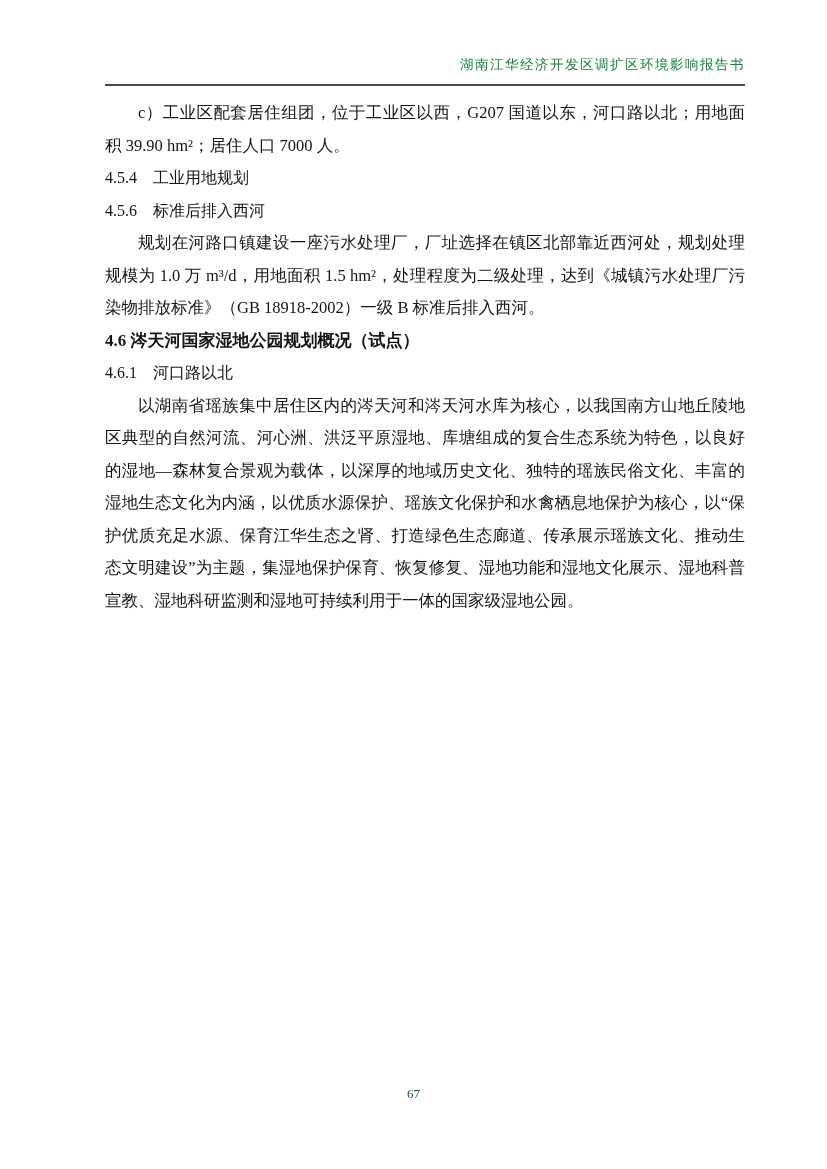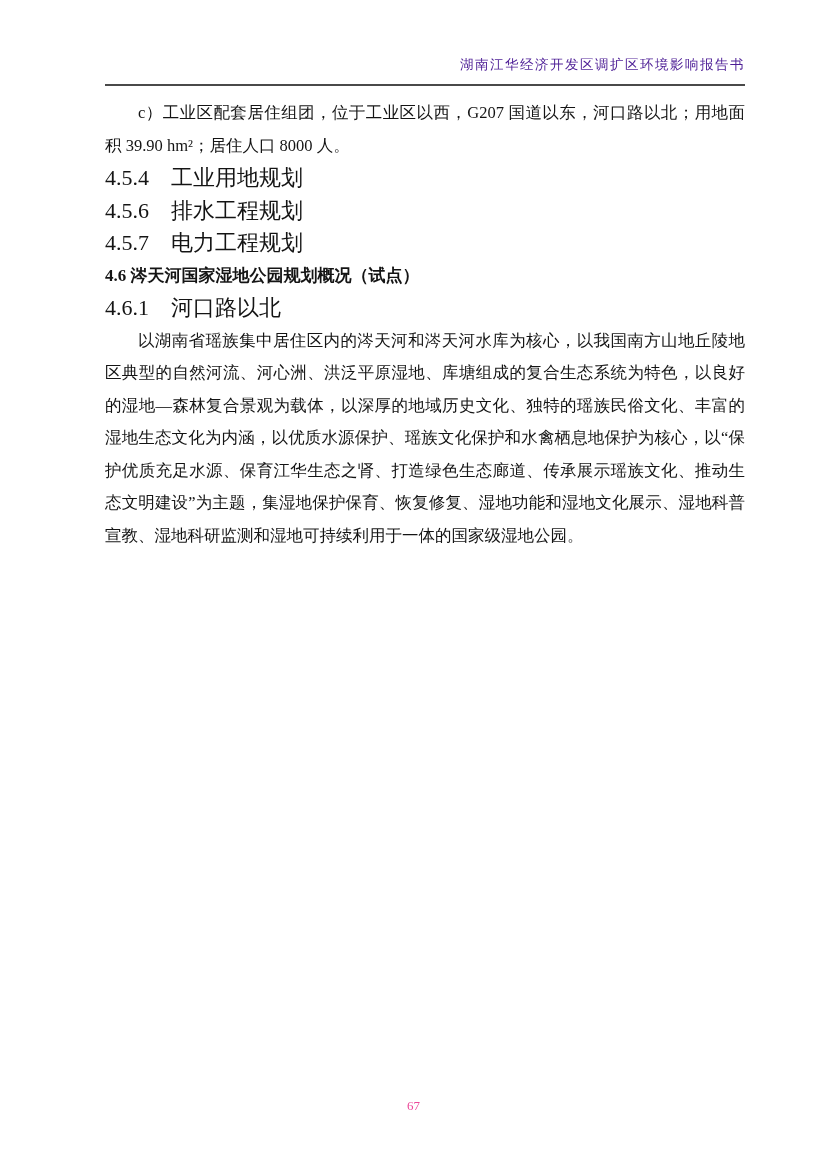--- a/index.html
+++ b/index.html
@@ -18,21 +18,21 @@
   }
   .header {
     position: absolute;
     top: 56px;
     left: 105px;
     right: 82px;
     text-align: right;
     font-size: 13.5px;
     line-height: 18px;
     letter-spacing: 1.5px;
-    color: #4c1d95;
+    color: #15803d;
   }
   .header-rule {
     position: absolute;
     top: 84px;
     left: 105px;
     right: 82px;
     height: 0;
     border-top: 2px solid #4a4a4a;
   }
   .body-text {
@@ -45,60 +45,59 @@
     text-align: justify;
     text-align-last: left;
   }
   .para {
     margin: 0;
     text-indent: 33px;
     white-space: pre-wrap;
   }
   .h-sub {
     margin: 0;
-    font-size: 22px;
+    font-size: 16px;
     font-weight: normal;
     line-height: 32.5px;
     white-space: pre-wrap;
   }
   .h-main {
     margin: 0;
     font-size: 17px;
     font-weight: bold;
     line-height: 32.5px;
     white-space: pre-wrap;
   }
   .footer {
     position: absolute;
     top: 1084px;
     left: 0;
     width: 100%;
     text-align: center;
     font-size: 13px;
     line-height: 20px;
-    color: #ec4899;
-    margin-top: 12px;
+    color: #0c4a6e;
   }
 </style>
 </head>
 <body>
 
 <div class="page">
 
   <div class="header">
     <span>湖南江华经济开发区调扩区环境影响报告书</span>
   </div>
 
   <div class="header-rule"></div>
 
   <div class="body-text">
-    <p class="para">c）工业区配套居住组团，位于工业区以西，G207 国道以东，河口路以北；用地面积 39.90 hm²；居住人口 8000 人。</p>
+    <p class="para">c）工业区配套居住组团，位于工业区以西，G207 国道以东，河口路以北；用地面积 39.90 hm²；居住人口 7000 人。</p>
     <h3 class="h-sub">4.5.4　工业用地规划</h3>
-    <h3 class="h-sub">4.5.6　排水工程规划</h3>
-    <h3 class="h-sub">4.5.7　电力工程规划</h3>
+    <h3 class="h-sub">4.5.6　标准后排入西河</h3>
+    <p class="para">规划在河路口镇建设一座污水处理厂，厂址选择在镇区北部靠近西河处，规划处理规模为 1.0 万 m³/d，用地面积 1.5 hm²，处理程度为二级处理，达到《城镇污水处理厂污染物排放标准》（GB 18918-2002）一级 B 标准后排入西河。</p>
     <h2 class="h-main">4.6 涔天河国家湿地公园规划概况（试点）</h2>
     <h3 class="h-sub">4.6.1　河口路以北</h3>
     <p class="para">以湖南省瑶族集中居住区内的涔天河和涔天河水库为核心，以我国南方山地丘陵地区典型的自然河流、河心洲、洪泛平原湿地、库塘组成的复合生态系统为特色，以良好的湿地—森林复合景观为载体，以深厚的地域历史文化、独特的瑶族民俗文化、丰富的湿地生态文化为内涵，以优质水源保护、瑶族文化保护和水禽栖息地保护为核心，以“保护优质充足水源、保育江华生态之肾、打造绿色生态廊道、传承展示瑶族文化、推动生态文明建设”为主题，集湿地保护保育、恢复修复、湿地功能和湿地文化展示、湿地科普宣教、湿地科研监测和湿地可持续利用于一体的国家级湿地公园。</p>
   </div>
 
   <div class="footer">
     <span>67</span>
   </div>
 
 </div>

